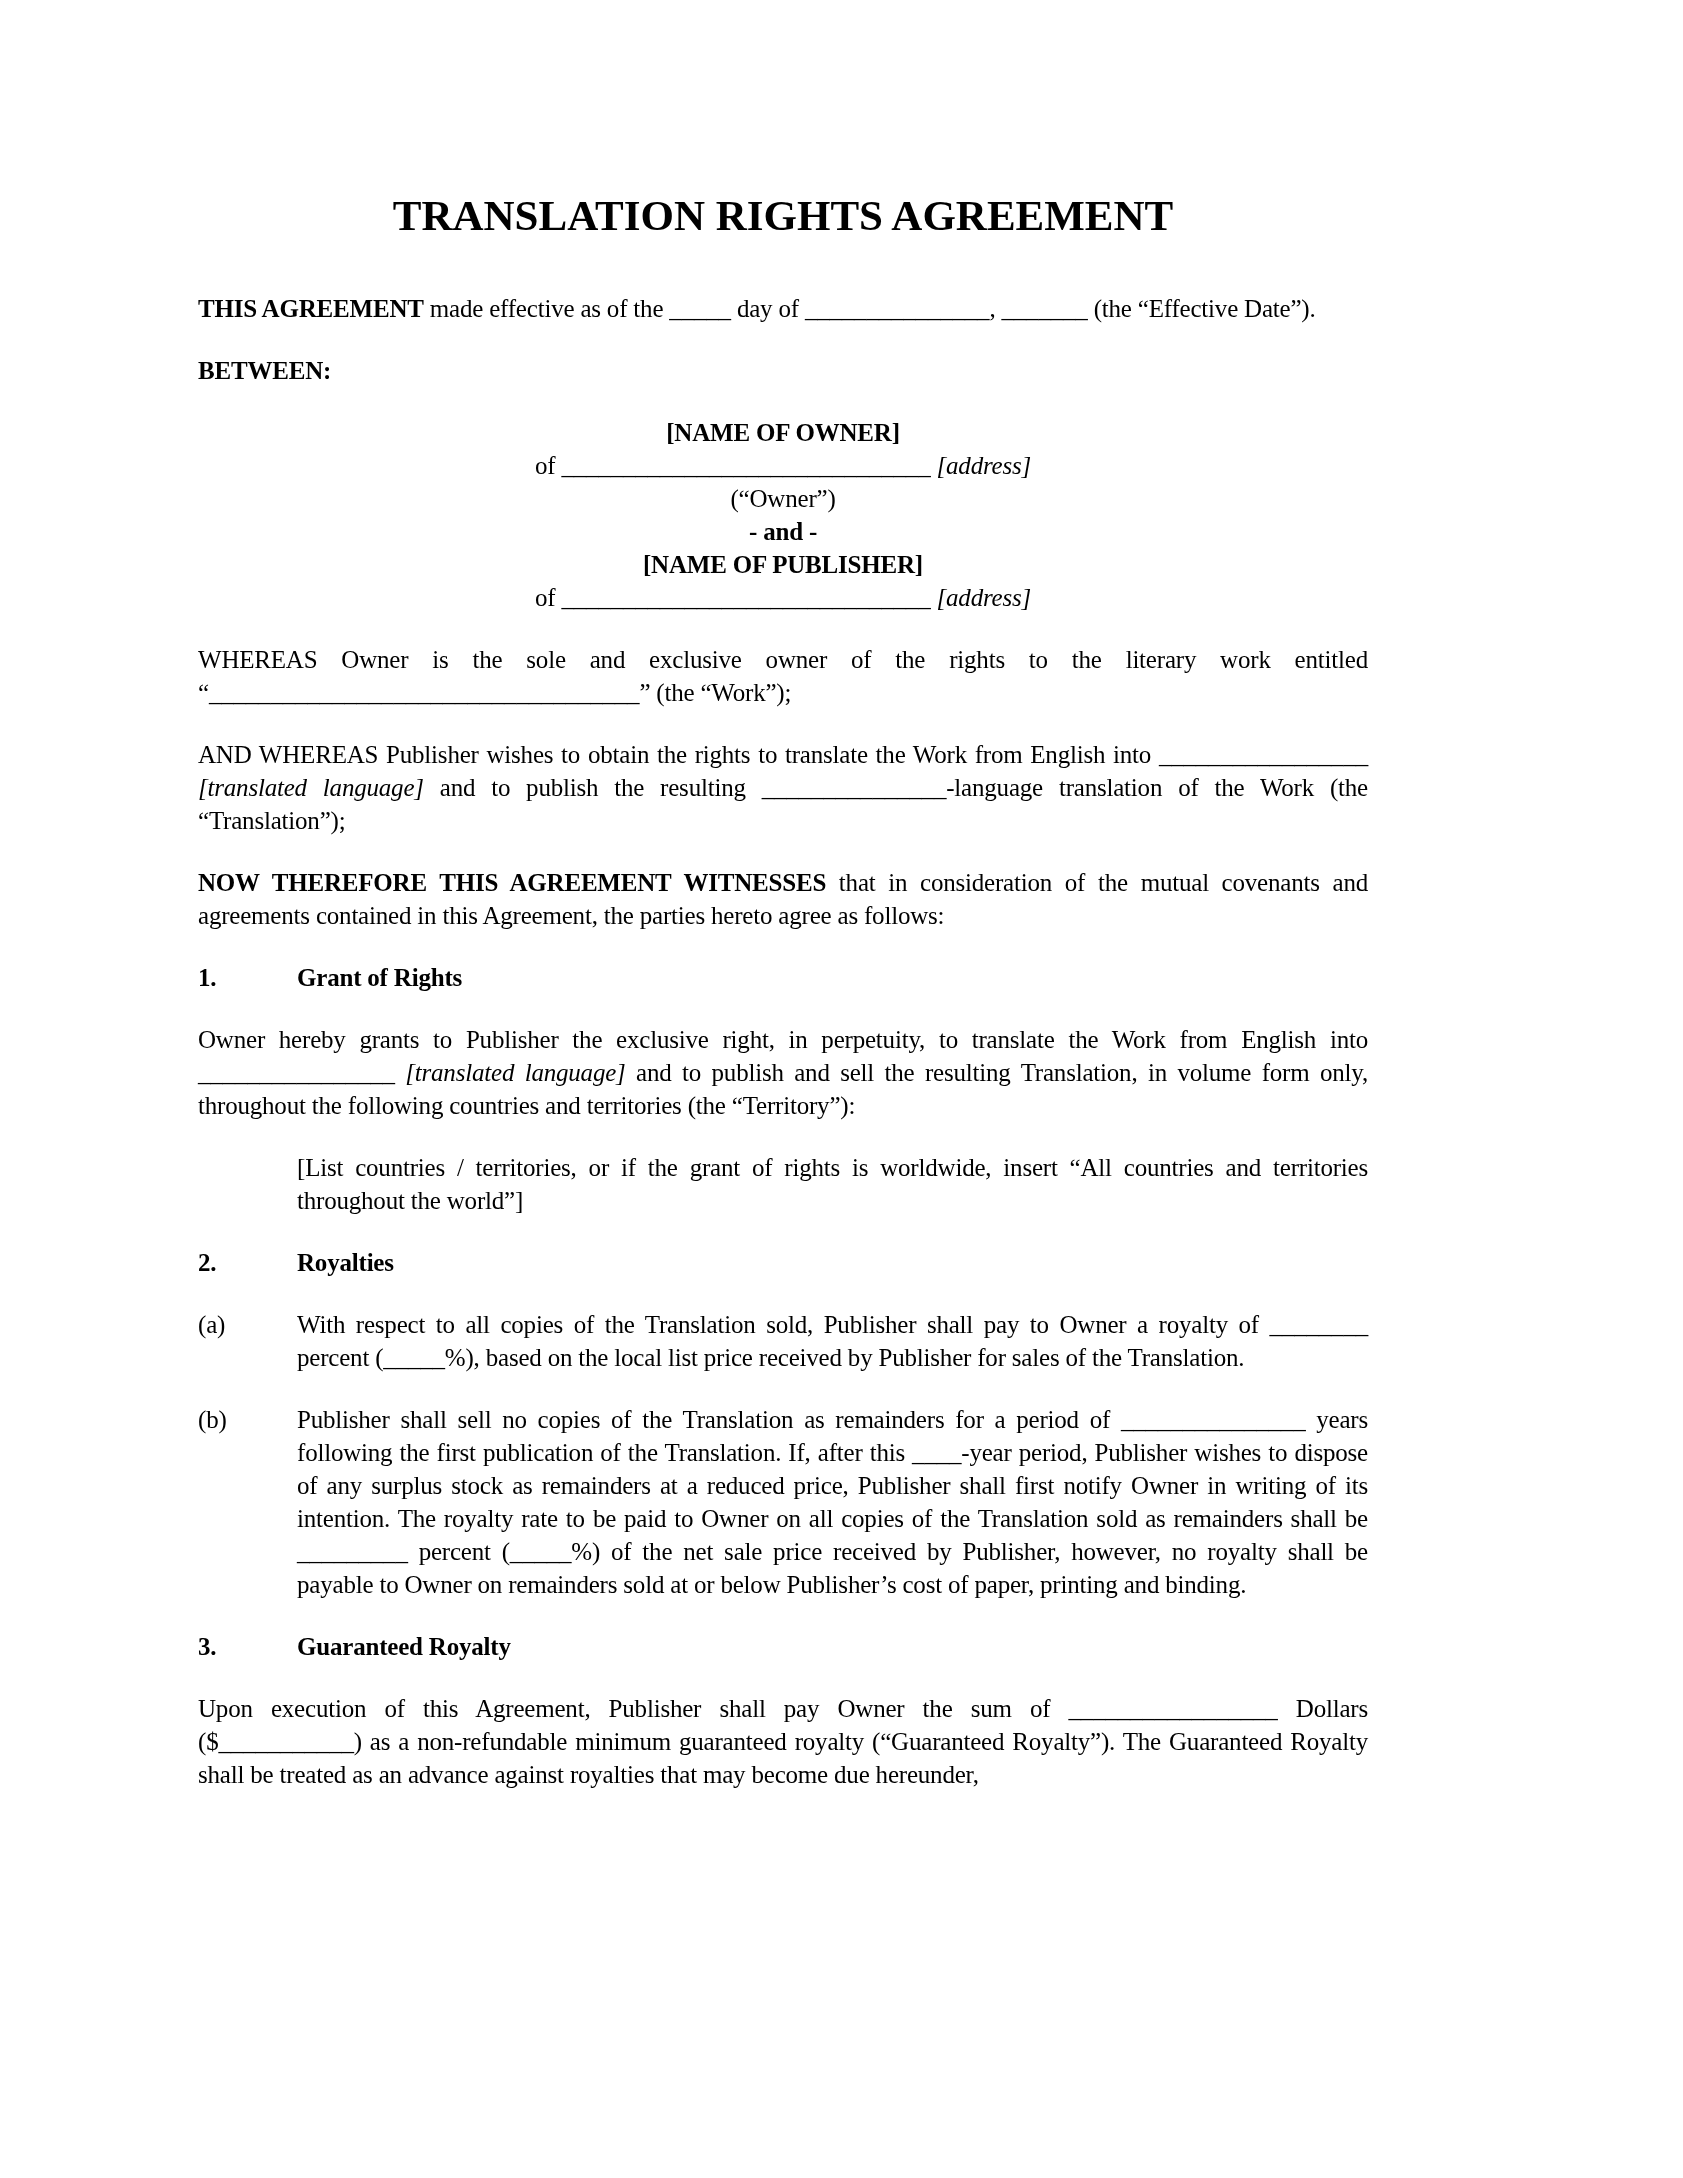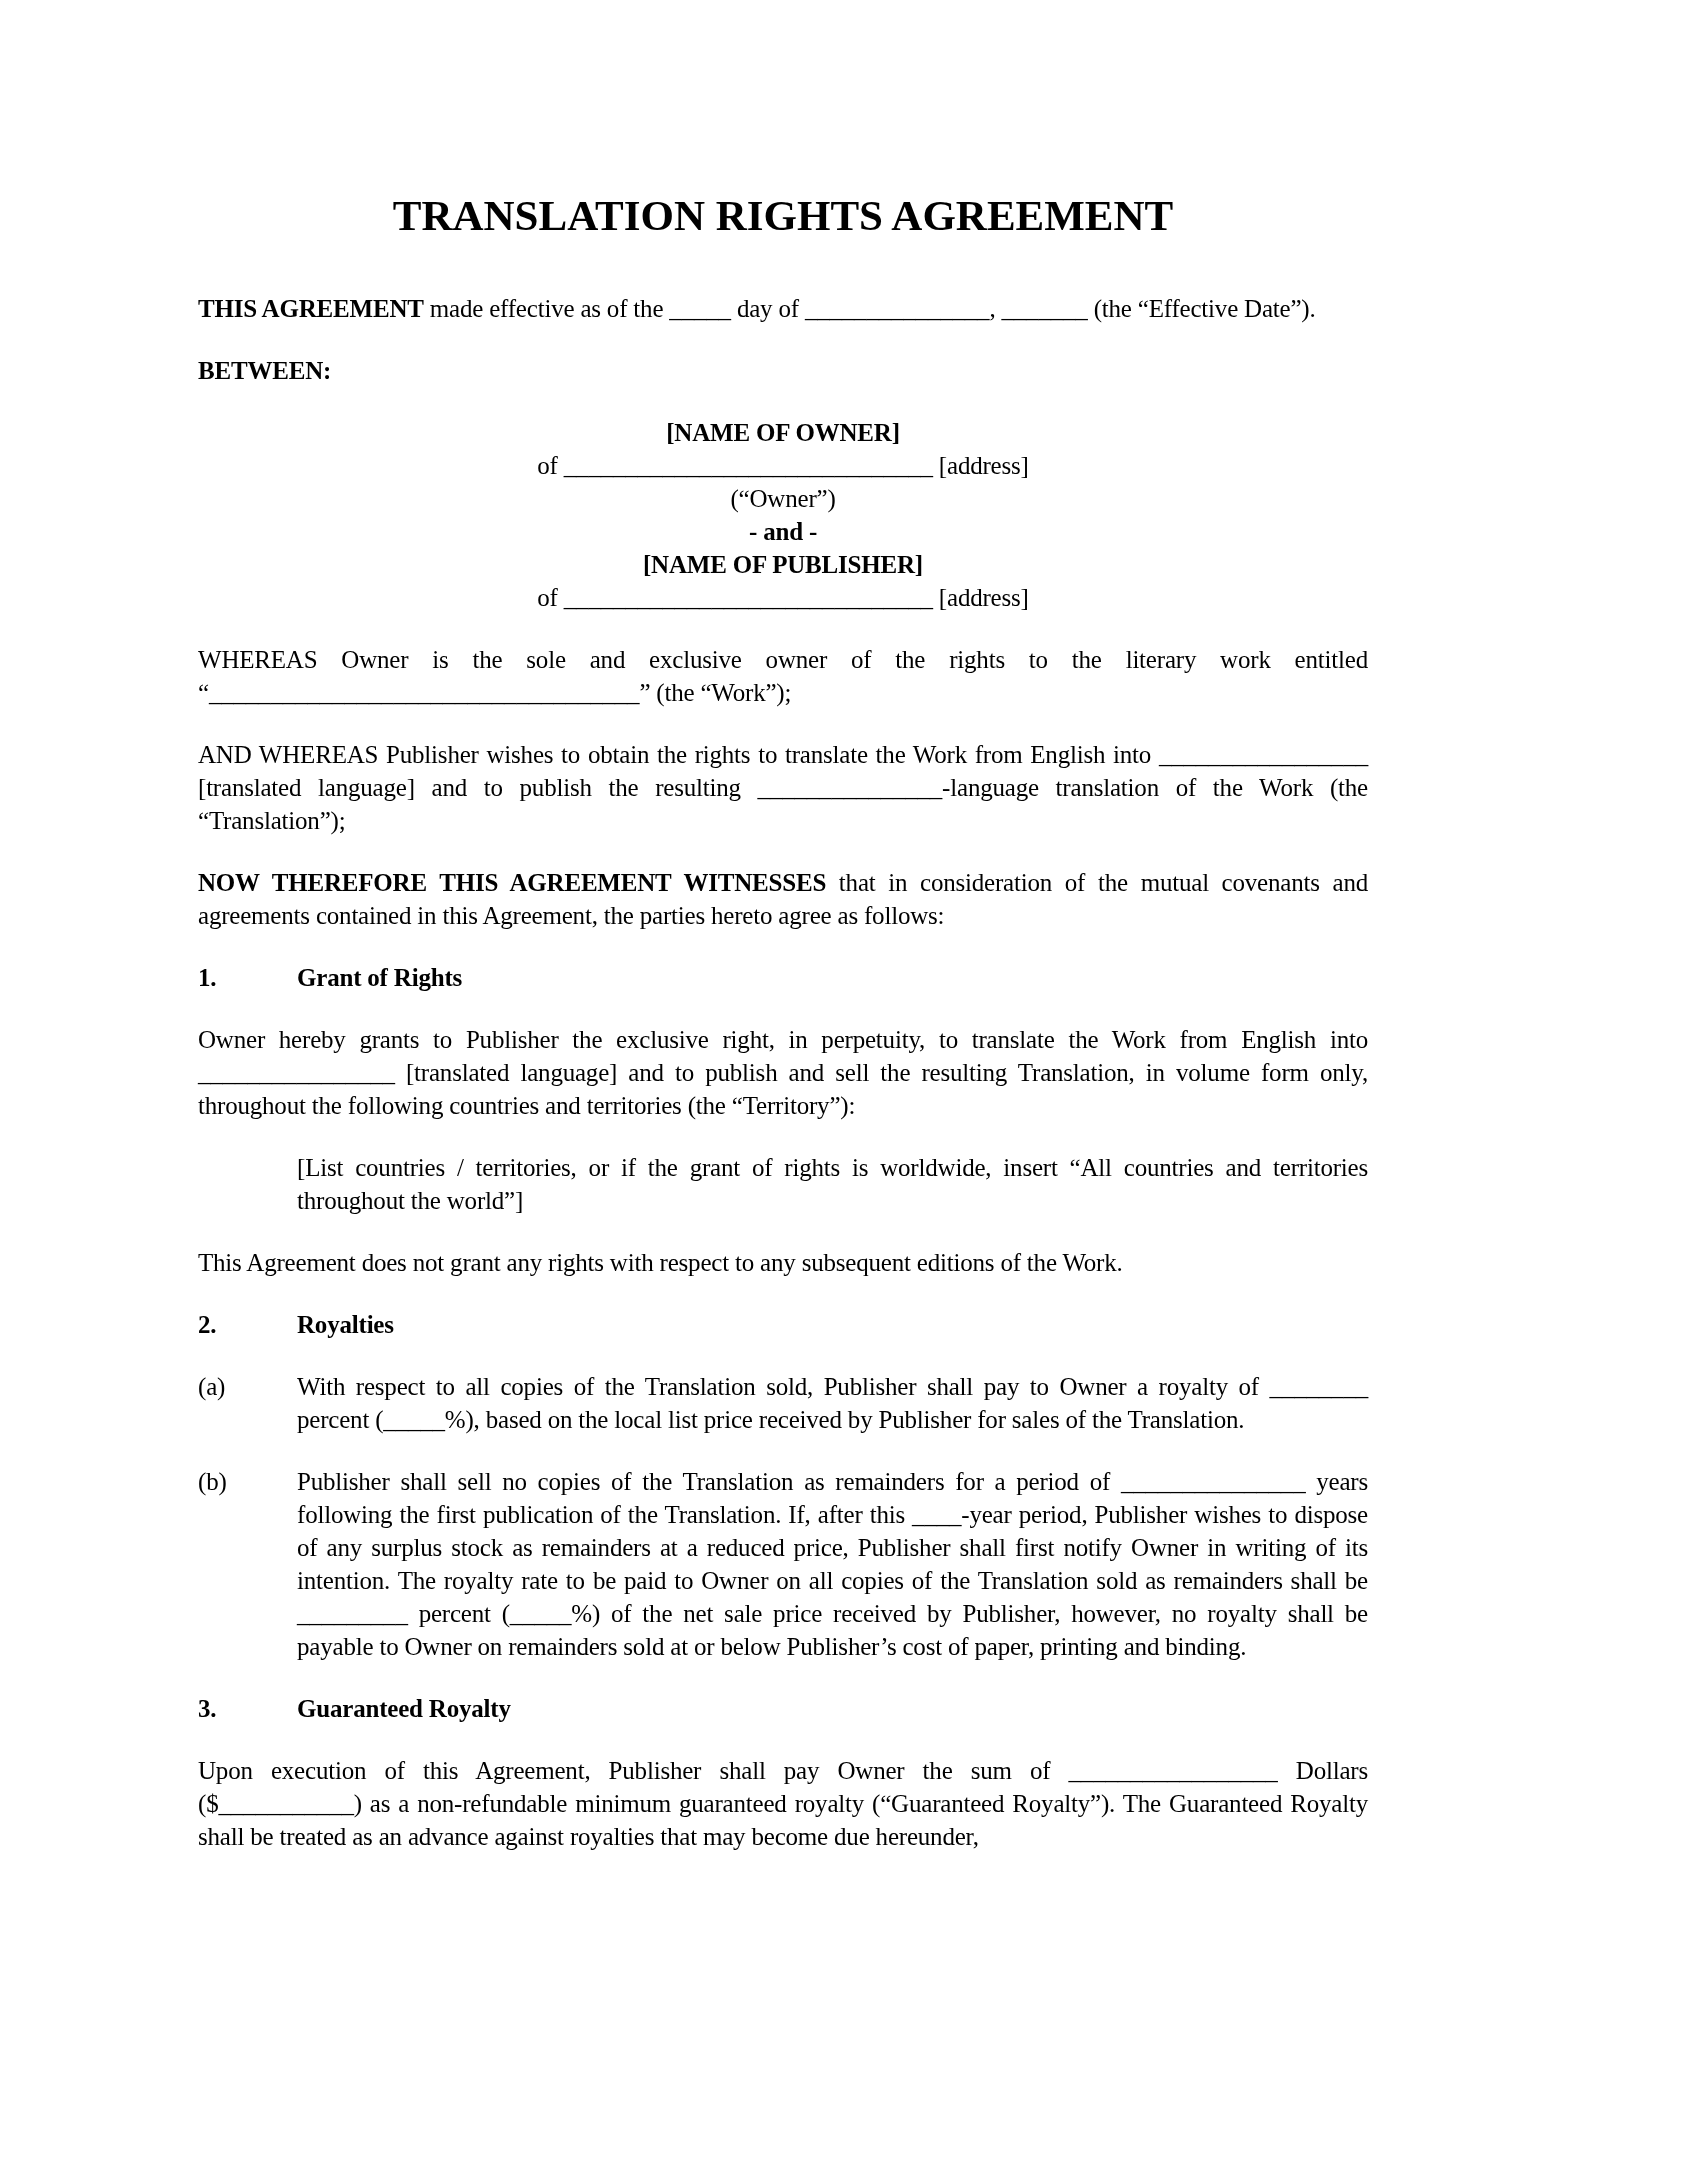--- a/index.html
+++ b/index.html
@@ -27,21 +27,21 @@
     line-height: 51px;
     text-align: center;
     margin: 0 0 51px 0;
     letter-spacing: 0;
   }
   .para {
     margin: 0 0 29px 0;
     text-align: justify;
   }
   .b { font-weight: bold; }
-  .i { }
+  .i { font-style: italic; }
   .center-block {
     margin: 0 0 29px 0;
   }
   .cline { text-align: center; }
   .gap-top { }
   .hrow {
     display: flex;
     margin: 0 0 29px 0;
   }
   .num { flex: 0 0 99px; }
@@ -82,21 +82,20 @@
 
   <div class="hrow">
     <span class="num b">1.</span>
     <span class="b">Grant of Rights</span>
   </div>
 
   <p class="para"><span>Owner hereby grants to Publisher the exclusive right, in perpetuity, to translate the Work from English into ________________ </span><span class="i">[translated language]</span><span> and to publish and sell the resulting Translation, in volume form only, throughout the following countries and territories (the “Territory”):</span></p>
 
   <p class="para indent">[List countries / territories, or if the grant of rights is worldwide, insert “All countries and territories throughout the world”]</p>
 
-  <p class="para">This Agreement does not grant any rights with respect to any subsequent editions of the Work.</p>
 
   <div class="hrow">
     <span class="num b">2.</span>
     <span class="b">Royalties</span>
   </div>
 
   <div class="item">
     <span class="num">(a)</span>
     <div class="itxt">With respect to all copies of the Translation sold, Publisher shall pay to Owner a royalty of ________ percent (_____%), based on the local list price received by Publisher for sales of the Translation.</div>
   </div>

